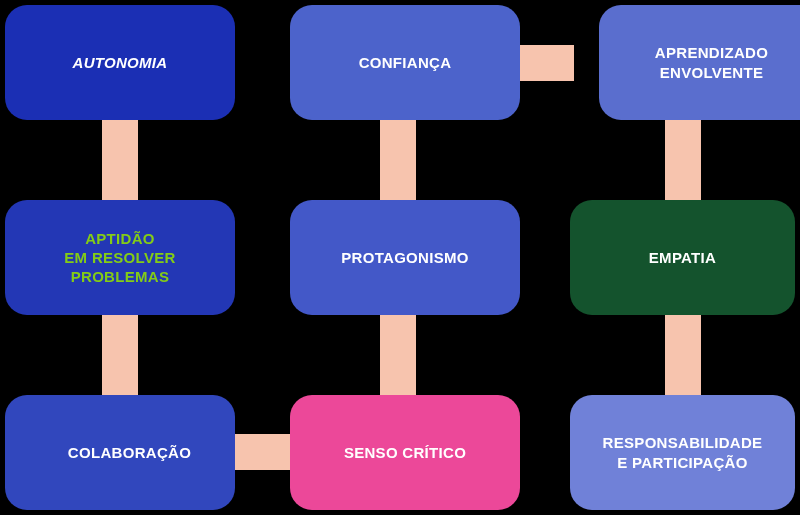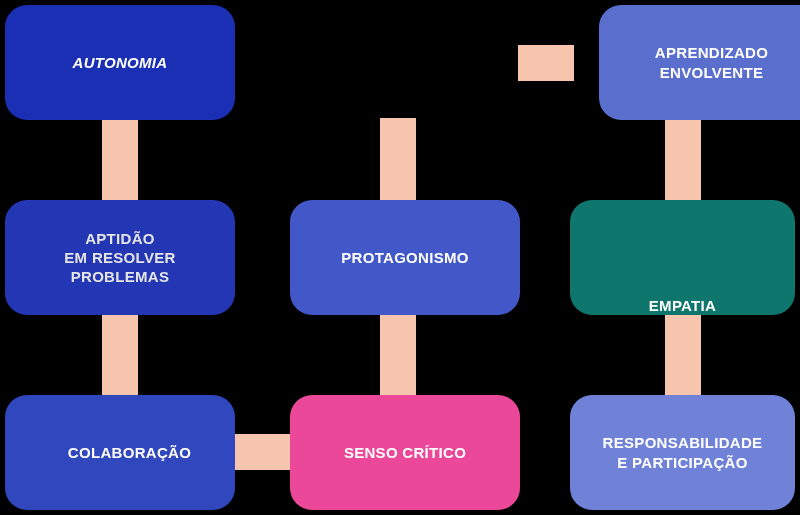--- a/index.html
+++ b/index.html
@@ -53,33 +53,36 @@
     <div class="connector vertical" style="left: 380px; top: 118px; width: 36px; height: 86px; background: rgb(247, 196, 174);"></div>
     <div class="connector horizontal" style="left: 518px; top: 45px; width: 56px; height: 36px; background: rgb(247, 196, 174);"></div>
     <div class="connector vertical" style="left: 665px; top: 118px; width: 36px; height: 86px; background: rgb(247, 196, 174);"></div>
     <div class="connector vertical" style="left: 102px; top: 313px; width: 36px; height: 86px; background: rgb(247, 196, 174);"></div>
     <div class="connector vertical" style="left: 380px; top: 313px; width: 36px; height: 86px; background: rgb(247, 196, 174);"></div>
     <div class="connector vertical" style="left: 665px; top: 313px; width: 36px; height: 86px; background: rgb(247, 196, 174);"></div>
     <div class="connector horizontal" style="left: 233px; top: 434px; width: 59px; height: 36px; background: rgb(247, 196, 174);"></div>
     <div class="node" style="left: 5px; top: 5px; width: 230px; height: 115px; background: rgb(27, 47, 180);">
       <span class="node-label" style="color: rgb(255, 255, 255); font-style: italic;">AUTONOMIA</span>
     </div>
+    <div class="node" style="left: 290px; top: 5px; width: 230px; height: 115px; background: rgb(76, 99, 203);">
+      <span class="node-label" style="color: rgb(255, 255, 255);">CONFIANÇA</span>
+    </div>
     <div class="node" style="left: 570px; top: 5px; width: 225px; height: 115px; background: rgb(90, 110, 206); margin-left: 29px;">
       <span class="node-label" style="color: rgb(255, 255, 255);">APRENDIZADO
 ENVOLVENTE</span>
     </div>
     <div class="node" style="left: 5px; top: 200px; width: 230px; height: 115px; background: rgb(35, 55, 181);">
-      <span class="node-label" style="color: #e5e5e5;">APTIDÃO
+      <span class="node-label" style="color: #84cc16;">APTIDÃO
 EM RESOLVER
 PROBLEMAS</span>
     </div>
     <div class="node" style="left: 290px; top: 200px; width: 230px; height: 115px; background: rgb(67, 88, 200);">
       <span class="node-label" style="color: rgb(255, 255, 255);">PROTAGONISMO</span>
     </div>
-    <div class="node" style="left: 570px; top: 200px; width: 225px; height: 115px; background: #0f766e; align-items: flex-end;">
+    <div class="node" style="left: 570px; top: 200px; width: 225px; height: 115px; background: #14532d;">
       <span class="node-label" style="color: rgb(255, 255, 255);">EMPATIA</span>
     </div>
     <div class="node" style="left: 5px; top: 395px; width: 230px; height: 115px; background: rgb(49, 71, 189); padding-left: 19px;">
       <span class="node-label" style="color: rgb(255, 255, 255);">COLABORAÇÃO</span>
     </div>
     <div class="node" style="left: 290px; top: 395px; width: 230px; height: 115px; background: #ec4899;">
       <span class="node-label" style="color: rgb(255, 255, 255);">SENSO CRÍTICO</span>
     </div>
     <div class="node" style="left: 570px; top: 395px; width: 225px; height: 115px; background: rgb(112, 129, 216);">
       <span class="node-label" style="color: rgb(255, 255, 255);">RESPONSABILIDADE

